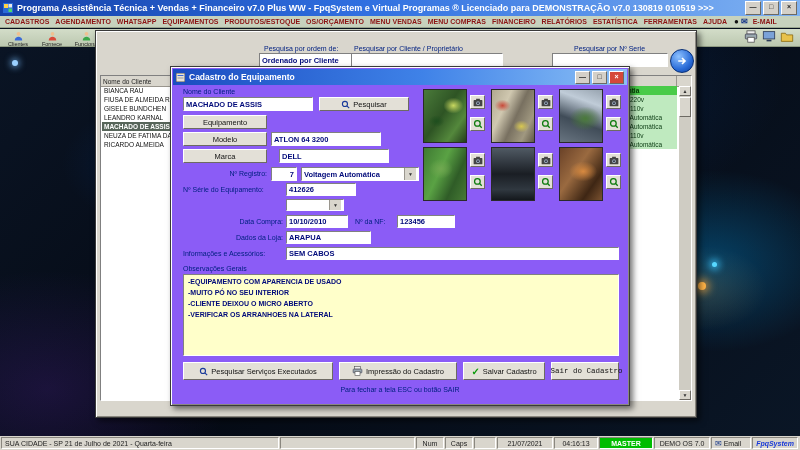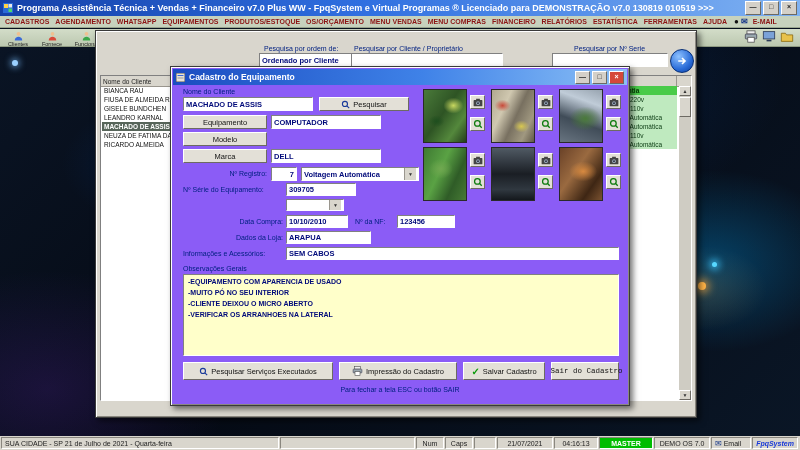--- a/index.html
+++ b/index.html
@@ -236,47 +236,47 @@
       <svg width="9" height="9" viewBox="0 0 16 16">
           <circle cx="7" cy="7" r="4.5" fill="none" stroke="#1a3a9a" stroke-width="2"></circle>
           <line x1="10.5" y1="10.5" x2="14.5" y2="14.5" stroke="#1a3a9a" stroke-width="2"></line>
         </svg>
       <span>Pesquisar</span>
     </div>
 
     <div class="btn" style="position:absolute;left:12px;top:48px;width:84px;height:14px;">
         <span>Equipamento</span>
       </div>
-    <div class="field" style="left:100px;top:48px;width:110px;height:14px;">
-        <span>COMPUTADOR</span>
-      </div>
 
     <div class="btn" style="position:absolute;left:12px;top:65px;width:84px;height:14px;">
         <span>Modelo</span>
       </div>
+    <div class="field" style="left:100px;top:65px;width:110px;height:14px;">
+        <span>ATLON 64 3200</span>
+      </div>
 
     <div class="btn" style="position:absolute;left:12px;top:82px;width:84px;height:14px;">
         <span>Marca</span>
       </div>
-    <div class="field" style="left:100px;top:82px;width:110px;height:14px;">
+    <div class="field" style="left:108px;top:82px;width:110px;height:14px;">
         <span>DELL</span>
       </div>
 
     <span class="lbl" style="left:12px;top:103px;width:84px;text-align:right;">Nº Registro:</span>
     <div class="field" style="left:100px;top:100px;width:26px;height:14px;justify-content:flex-end;">
         <span>7</span>
       </div>
     <div class="field" style="left:130px;top:100px;width:118px;height:14px;">
       <span>Voltagem Automática</span>
       <span class="combo-arrow">▼</span>
     </div>
 
     <span class="lbl" style="left:12px;top:119px;">Nº Série do Equipamento:</span>
     <div class="field" style="left:115px;top:116px;width:70px;height:13px;">
-        <span>309705</span>
+        <span>412626</span>
       </div>
     <div class="field" style="left:115px;top:132px;width:58px;height:12px;">
       <span></span>
       <span class="combo-arrow">▼</span>
     </div>
 
     <span class="lbl" style="left:40px;top:151px;width:72px;text-align:right;">Data Compra:</span>
     <div class="field" style="left:115px;top:148px;width:62px;height:13px;">
         <span>10/10/2010</span>
       </div>

